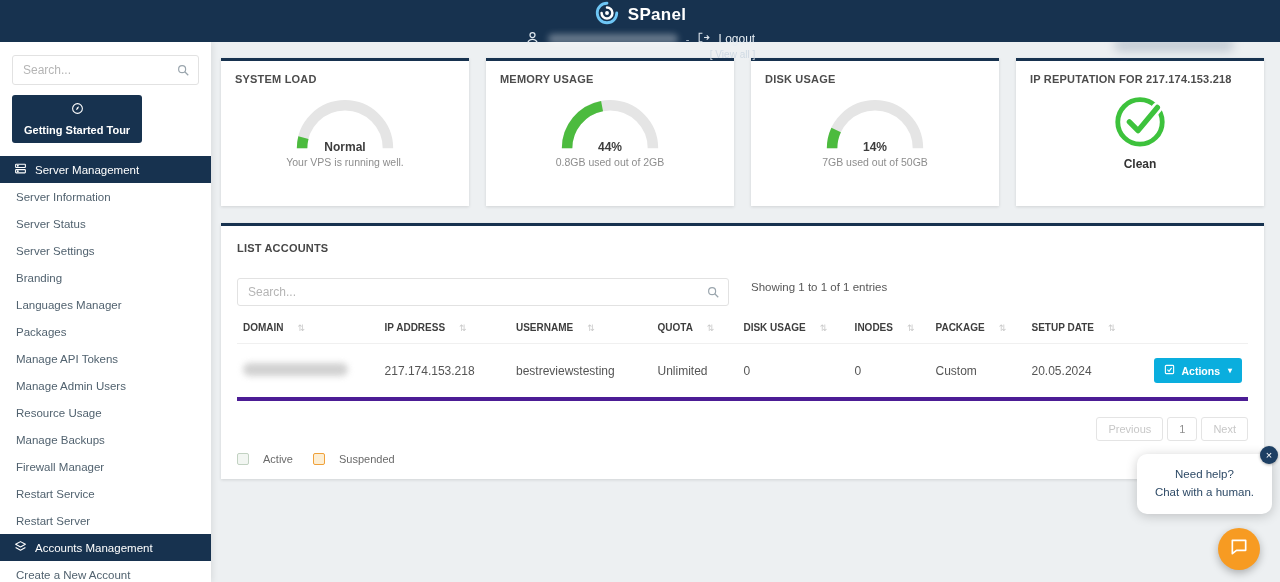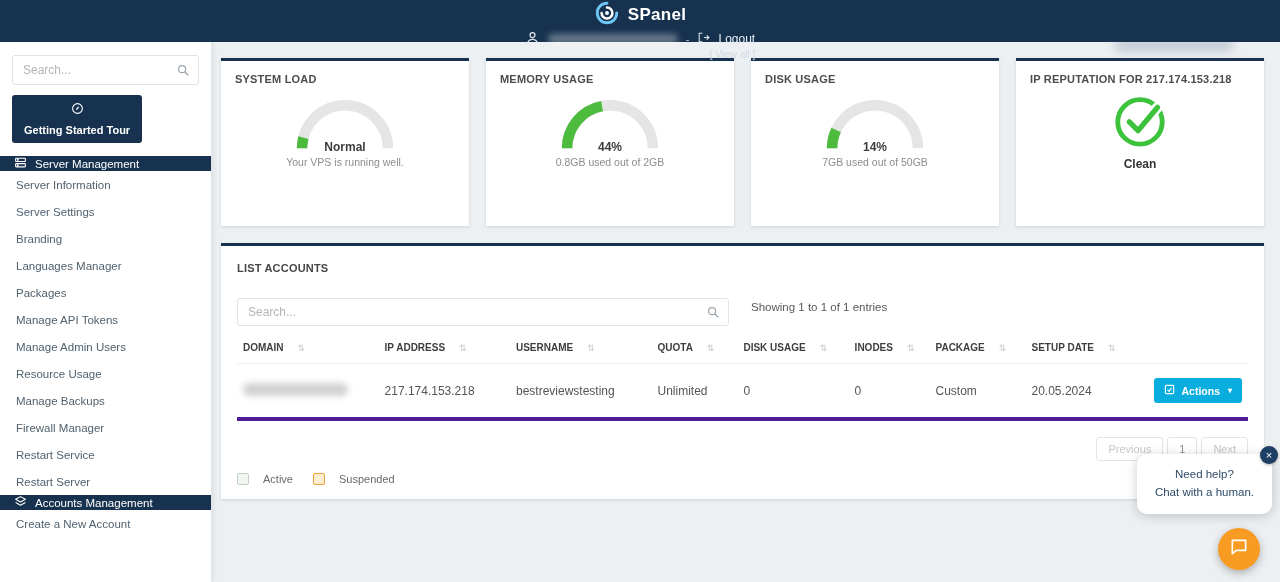--- a/index.html
+++ b/index.html
@@ -18,27 +18,27 @@
   .view-all{color:#cfd9e3;font-size:10px;cursor:pointer;}
   .under-bar-blob{position:absolute;top:38px;right:46px;width:120px;height:14px;background:rgba(150,165,180,.45);filter:blur(5px);border-radius:7px;z-index:25;}
 
   
   .sidebar{position:absolute;top:42px;left:0;bottom:0;width:211px;background:#fff;box-shadow:2px 0 6px rgba(0,0,0,.08);z-index:20;}
   .search-wrap{position:relative;margin:13px 12px 10px;}
   .search-wrap input{width:100%;box-sizing:border-box;height:30px;border:1px solid #e2e2e2;border-radius:3px;padding:0 30px 0 10px;font-size:12px;color:#666;outline:none;font-family:"Liberation Sans",sans-serif;}
   .search-wrap input::placeholder{color:#b5b5b5;}
   .search-wrap .mag{position:absolute;right:9px;top:8px;}
   .tour-btn{margin:0 12px 13px;display:inline-flex;align-items:center;gap:7px;background:#17324f;border:none;border-radius:3px;color:#fff;font-size:11px;font-weight:700;padding:7px 12px;cursor:pointer;font-family:"Liberation Sans",sans-serif;flex-direction:column;}
-  .section-header{display:flex;align-items:center;gap:8px;background:#17324f;color:#fff;font-size:11.5px;padding:0 14px;cursor:pointer;}
+  .section-header{display:flex;align-items:center;gap:8px;background:#17324f;color:#fff;font-size:11.5px;padding:6px 14px;cursor:pointer;}
   .menu-item{padding:7.5px 16px;font-size:11.5px;color:#51626f;cursor:pointer;}
 
   
   .main{position:absolute;left:211px;top:42px;right:0;bottom:0;padding:16px 16px 0 10px;box-sizing:border-box;overflow:hidden;}
   .cards-row{display:flex;gap:17px;margin-bottom:17px;}
-  .card{flex:1;background:#fff;border-top:3px solid #17324f;box-shadow:0 1px 3px rgba(0,0,0,.12);height:168px;padding:10px 14px;box-sizing:border-box;position:relative;}
+  .card{flex:1;background:#fff;border-top:3px solid #17324f;box-shadow:0 1px 3px rgba(0,0,0,.12);height:148px;padding:10px 14px;box-sizing:border-box;position:relative;}
   .card h3{margin:2px 0 6px;font-size:11px;font-weight:700;color:#4c4c4c;letter-spacing:.2px;}
   .gauge{position:relative;width:116px;margin:4px auto 0;}
   .gauge svg{display:block;width:116px;height:62px;}
   .gauge .track{fill:none;stroke:#e5e5e5;stroke-width:11;}
   .gauge .fillarc{fill:none;stroke:#4cbb3e;stroke-width:11;}
   .gauge-value{position:absolute;bottom:-1px;left:0;width:100%;text-align:center;font-size:12px;font-weight:700;color:#3d3d3d;}
   .gauge-sub{text-align:center;font-size:10.5px;color:#8d8d8d;margin-top:3px;}
   .clean-wrap{text-align:center;margin-top:2px;}
   .clean-label{font-size:12px;font-weight:700;color:#333;margin-top:4px;}
 
@@ -136,20 +136,21 @@
       <svg viewBox="0 0 24 24" width="13" height="13" fill="none" stroke="#ffffff" stroke-width="2">
         <rect x="3" y="4" width="18" height="6" rx="1"></rect>
           <rect x="3" y="14" width="18" height="6" rx="1"></rect>
         <circle cx="7" cy="7" r="0.8" fill="#fff"></circle>
           <circle cx="7" cy="17" r="0.8" fill="#fff"></circle>
       </svg>
     </span>
     <span>Server Management</span>
   </div>
   <div class="menu-item">Server Information</div>
+  <div class="menu-item">Server Status</div>
   <div class="menu-item">Server Settings</div>
   <div class="menu-item">Branding</div>
   <div class="menu-item">Languages Manager</div>
   <div class="menu-item">Packages</div>
   <div class="menu-item">Manage API Tokens</div>
   <div class="menu-item">Manage Admin Users</div>
   <div class="menu-item">Resource Usage</div>
   <div class="menu-item">Manage Backups</div>
   <div class="menu-item">Firewall Manager</div>
   <div class="menu-item">Restart Service</div>

